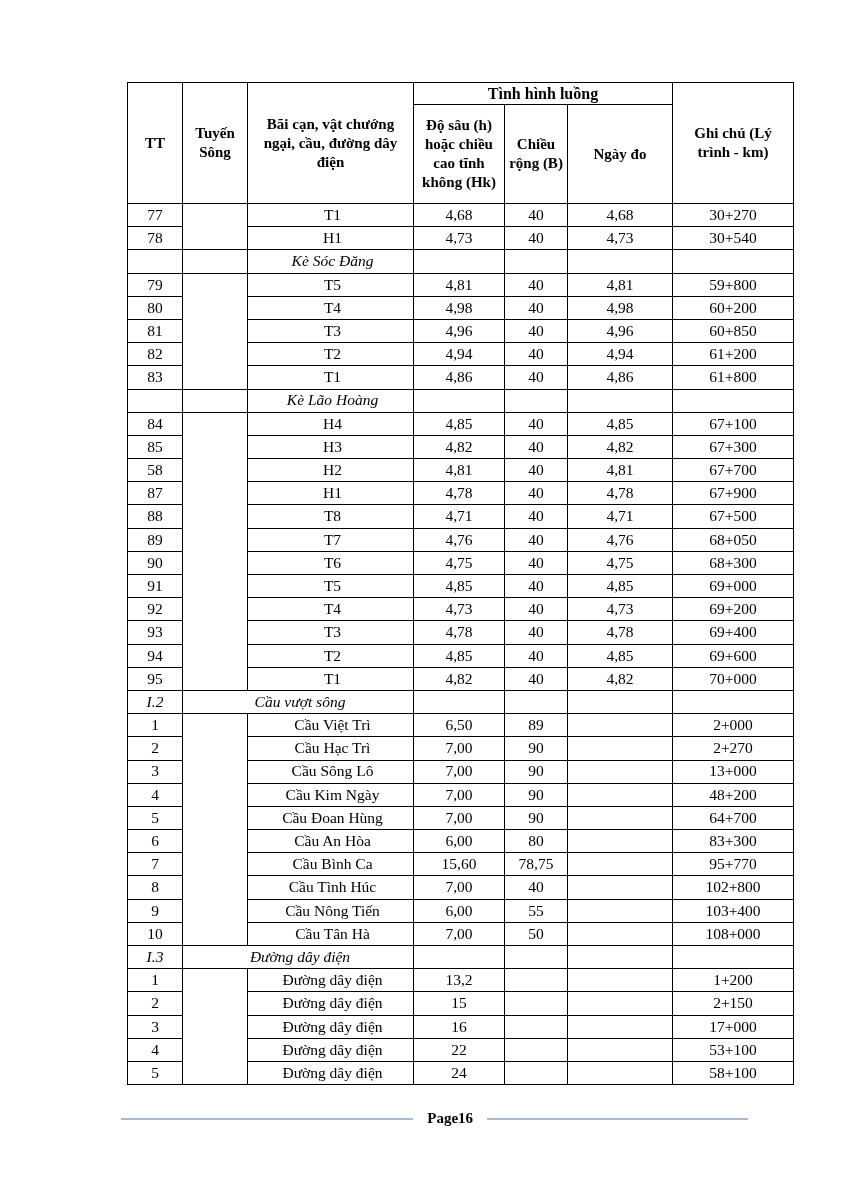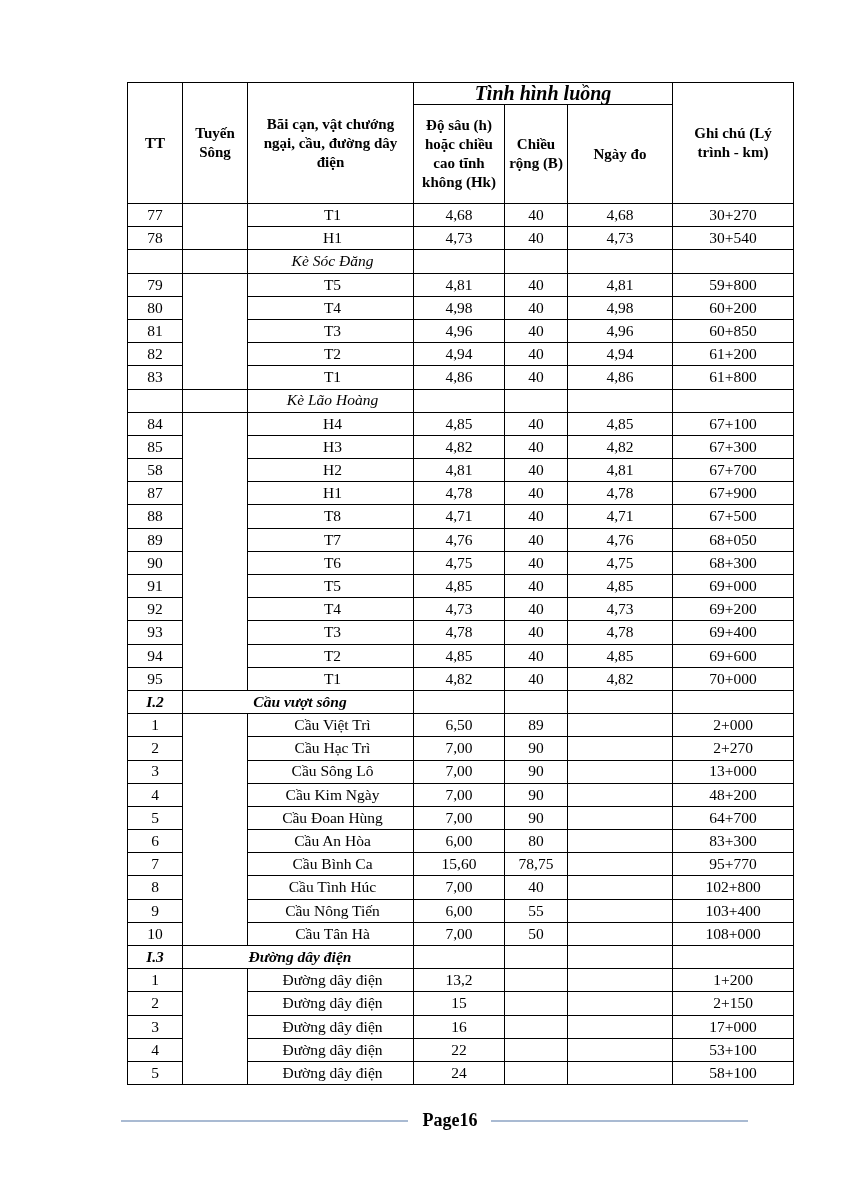--- a/index.html
+++ b/index.html
@@ -27,45 +27,45 @@
   .doc-table thead th {
     font-weight: bold;
     text-align: center;
     vertical-align: middle;
     font-size: 15px;
     line-height: 19px;
     padding: 0 4px;
   }
   .doc-table thead tr.band-top { height: 22px; }
   .doc-table thead tr.band-sub { height: 99px; font-family: Liberation Serif, serif; }
-  .doc-table thead th.group-head { font-size: 20px; font-style: italic; }
+  .doc-table thead th.group-head { font-size: 16px; }
   .doc-table tbody tr { height: 23.2px; }
   .doc-table tbody td {
     font-size: 15.5px;
     vertical-align: middle;
     line-height: 1.05;
     text-align: center;
   }
   .doc-table tbody td.l { text-align: center; padding-left: 7px; }
   .doc-table tbody td.note-name { font-style: italic; }
-  .doc-table tbody td.section-cell { font-style: italic; font-weight: bold; }
+  .doc-table tbody td.section-cell { font-style: italic; font-weight: normal; }
   .page-footer {
     position: absolute;
     top: 1110px;
     left: 121px;
     right: 101px;
     display: flex;
     align-items: center;
   }
   .footer-rule { height: 2px; background: #a9bad2; }
   .footer-rule.left  { flex-grow: 279; }
   .footer-rule.right { flex-grow: 249; }
   .footer-text {
     font-weight: bold;
-    font-size: 18px;
+    font-size: 15px;
     padding: 0 14px;
     white-space: nowrap;
   }
 </style>
 </head>
 <body>
 
 <table class="doc-table">
   <colgroup>
     <col style="width:55px">

